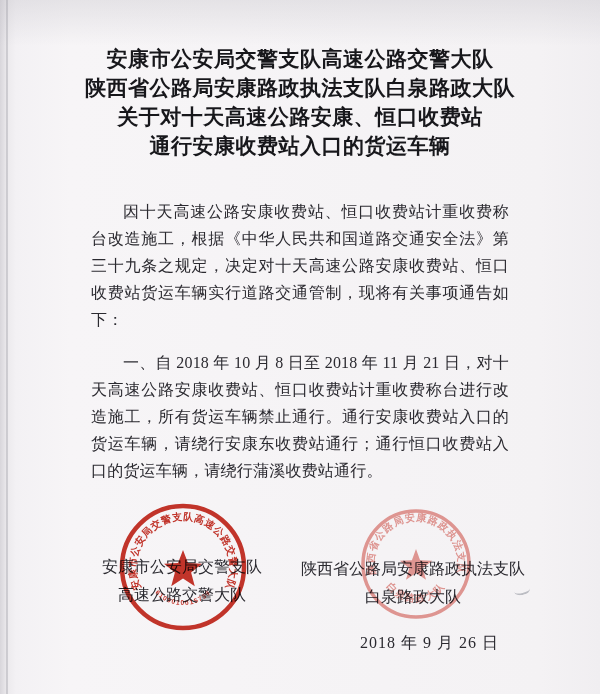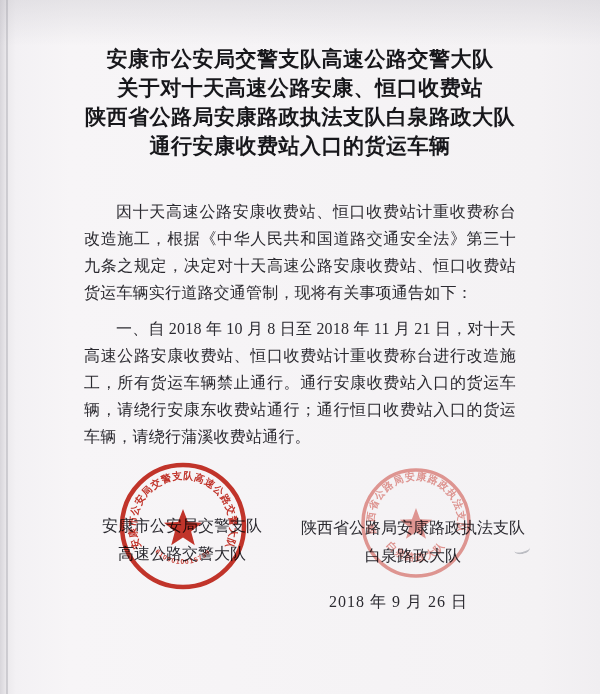--- a/index.html
+++ b/index.html
@@ -8,26 +8,26 @@
     background:linear-gradient(90deg,#d8d6db 0px,#eceaed 7px,#f3f1f4 16px,#f7f5f7 70px,#f4f2f4 540px,#f0eef1 600px);
     font-family:"Liberation Serif","DejaVu Serif",serif;
     color:#2e2d33;
   }
   .scan-top{position:absolute;left:0;top:0;width:100%;height:46px;
     background:linear-gradient(180deg,rgba(188,186,193,.30),rgba(247,245,247,0));}
   .edge-line{position:absolute;left:6px;top:0;width:2px;height:100%;background:rgba(150,148,158,.35);}
   .content{position:relative;padding:45px 75px 16px 75px;}
   .title-block{text-align:center;font-weight:bold;font-size:21px;line-height:29px;letter-spacing:.5px;color:#17171b;}
   .body-text{margin-top:37px;font-size:16px;line-height:27px;text-align:justify;letter-spacing:.2px;color:#2b2a30;}
-  .body-text p{margin:9px;text-indent:2em;}
+  .body-text p{margin:16px;text-indent:2em;}
   .sig-area{position:relative;height:172px;margin:0 -75px;font-size:16px;color:#2b2a30;}
   .sig{position:absolute;text-align:center;line-height:28px;}
   .sig-left{left:62px;top:53px;width:240px;}
   .sig-right{left:295px;top:55px;width:236px;}
-  .date-line{position:absolute;left:329px;top:133px;letter-spacing:1px;}
+  .date-line{position:absolute;left:360px;top:133px;letter-spacing:1px;}
   .seal{position:absolute;mix-blend-mode:multiply;}
   .seal-left{left:108px;top:-8px;opacity:.93;}
   .seal-right{left:354px;top:2px;opacity:.62;}
   .seal circle{fill:none;}
   .seal-left circle{stroke:#c4261b;stroke-width:4.5;}
   .seal-right circle{stroke:#d95f56;stroke-width:3.5;}
   .seal-left polygon{fill:#c4261b;}
   .seal-right polygon{fill:#d95f56;}
   .seal text{font-family:"Liberation Sans","DejaVu Sans",sans-serif;font-weight:bold;text-anchor:middle;}
   .seal-left .ring{font-size:10px;letter-spacing:.6px;fill:#c4261b;}
@@ -41,22 +41,22 @@
 <body>
 
 <div class="page">
   <div class="scan-top"></div>
   <div class="edge-line"></div>
 
   <div class="content">
 
     <div class="title-block">
       <div>安康市公安局交警支队高速公路交警大队</div>
+      <div>陕西省公路局安康路政执法支队白泉路政大队</div>
       <div>关于对十天高速公路安康、恒口收费站</div>
-      <div>陕西省公路局安康路政执法支队白泉路政大队</div>
       <div>通行安康收费站入口的货运车辆</div>
     </div>
 
     <div class="body-text">
       <p>因十天高速公路安康收费站、恒口收费站计重收费称台改造施工，根据《中华人民共和国道路交通安全法》第三十九条之规定，决定对十天高速公路安康收费站、恒口收费站货运车辆实行道路交通管制，现将有关事项通告如下：</p>
       <p>一、自 2018 年 10 月 8 日至 2018 年 11 月 21 日，对十天高速公路安康收费站、恒口收费站计重收费称台进行改造施工，所有货运车辆禁止通行。通行安康收费站入口的货运车辆，请绕行安康东收费站通行；通行恒口收费站入口的货运车辆，请绕行蒲溪收费站通行。</p>
     </div>
 
     <div class="sig-area">
 

